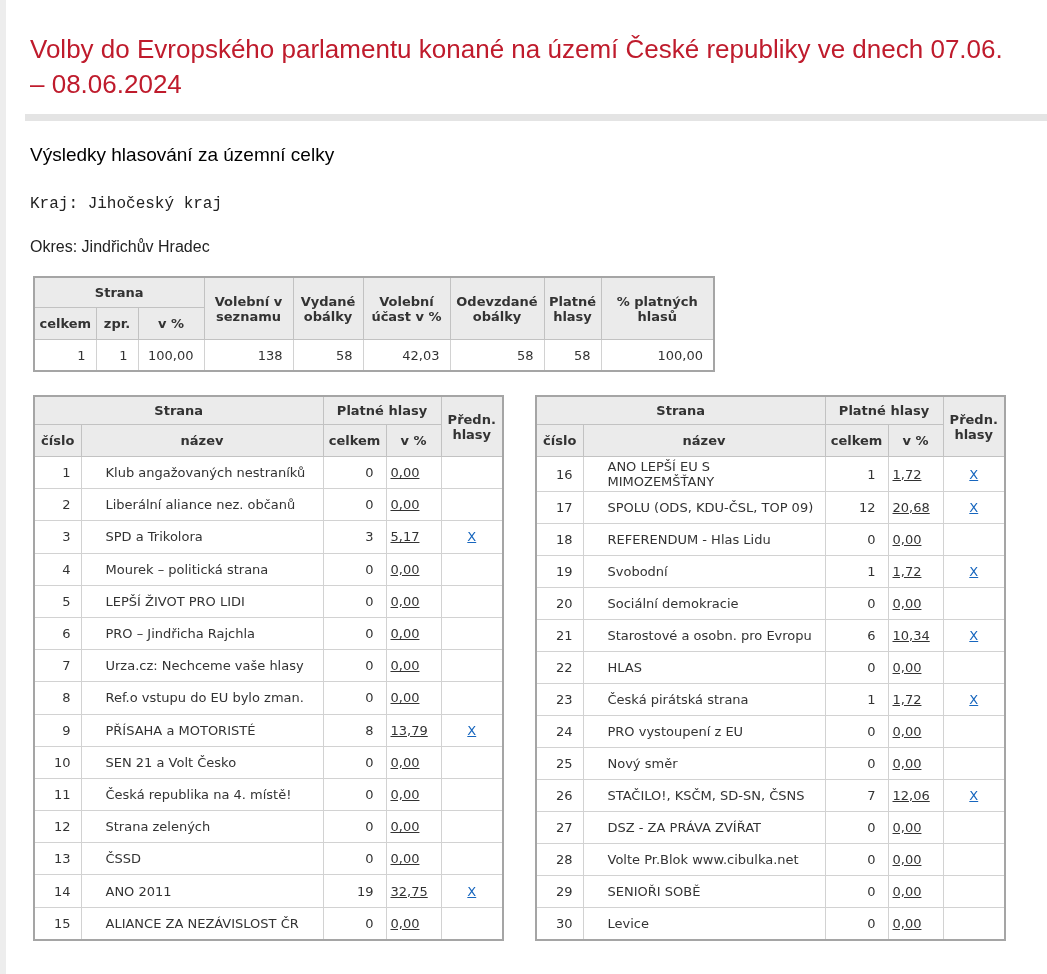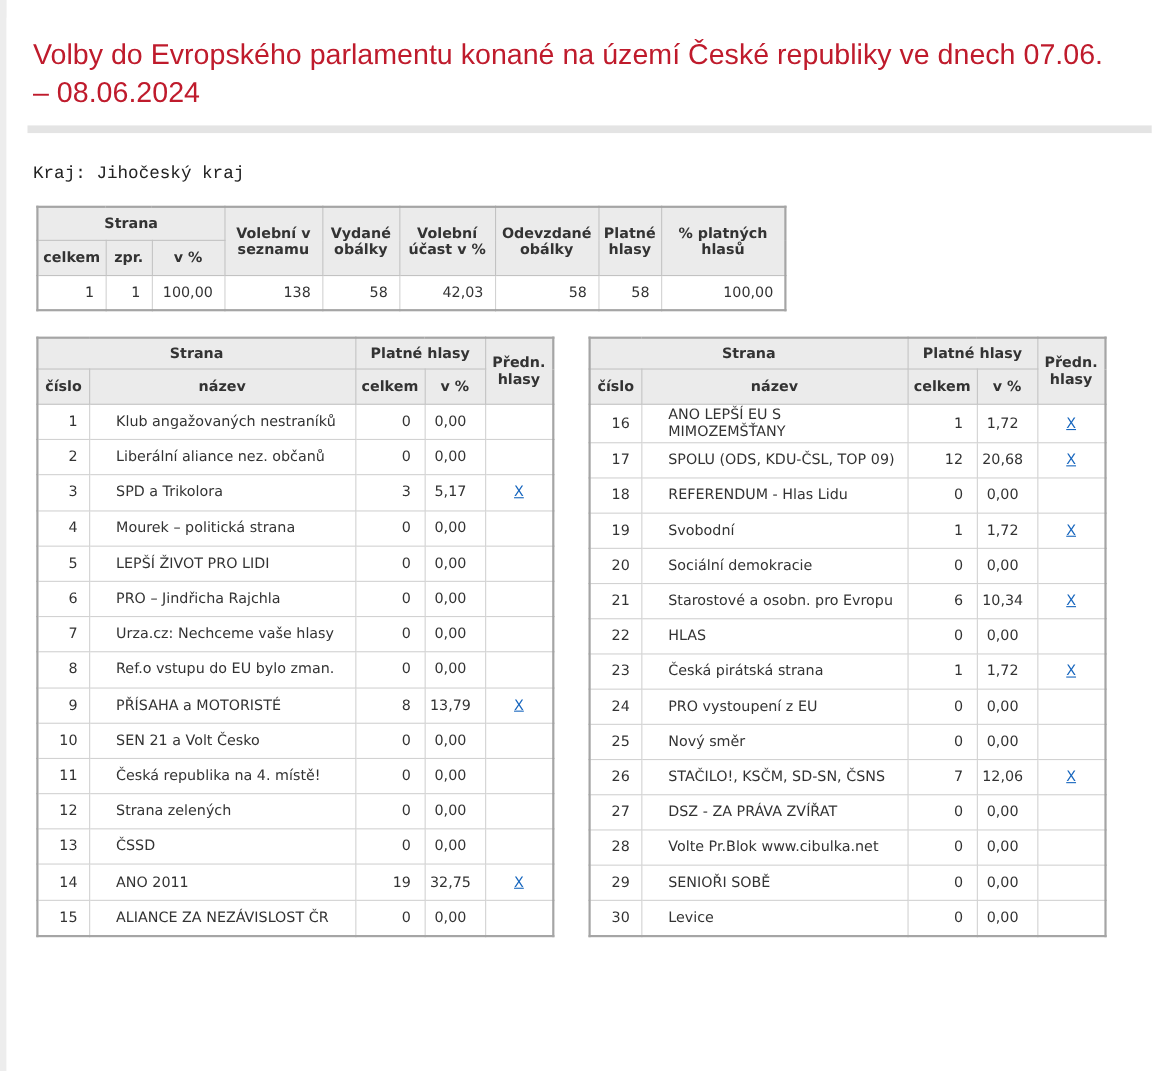--- a/index.html
+++ b/index.html
@@ -87,42 +87,45 @@
     display: flex;
     gap: 31px;
     margin: 23px 0 0 27px;
   }
   .party-table tr.hrow1 th { height: 23px; }
   .party-table tr.hrow2 th { height: 27px; }
   .party-table td { height: 27px; }
   td.num  { text-align: right; padding-right: 10px; }
   td.name { text-align: left;  padding-left: 24px; }
   td.tot  { text-align: right; padding-right: 12px; }
-  td.pct  { text-align: center; padding-right: 12px; }
+  td.pct  { text-align: left; padding-right: 12px; text-decoration: underline; }
   td.pref { text-align: center; }
   td.pref a {
     color: #1766be;
     text-decoration: underline;
     cursor: pointer;
   }
 </style>
 </head>
 <body>
 
 <div class="left-strip"></div>
 
 <div class="page">
 
   <h1 class="title">Volby do Evropského parlamentu konané na území České republiky ve dnech 07.06. – 08.06.2024</h1>
 
   <div class="divider"></div>
 
+  <h2 class="subtitle">Výsledky hlasování za územní celky</h2>
 
   <p class="meta first"><span>Kraj:</span>
     <span>Jihočeský kraj</span></p>
+  <p class="meta"><span>Okres:</span>
+    <span>Jindřichův Hradec</span></p>
 
   <table class="sum-table">
     <colgroup>
       <col style="width:62px">
         <col style="width:42px">
         <col style="width:66px">
       <col style="width:89px">
         <col style="width:70px">
         <col style="width:87px">
       <col style="width:94px">

